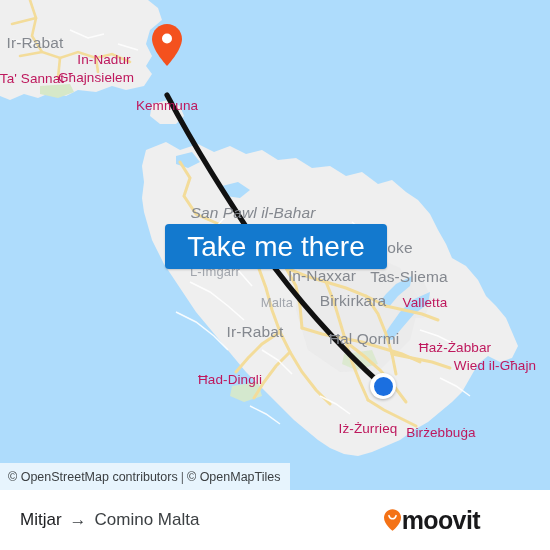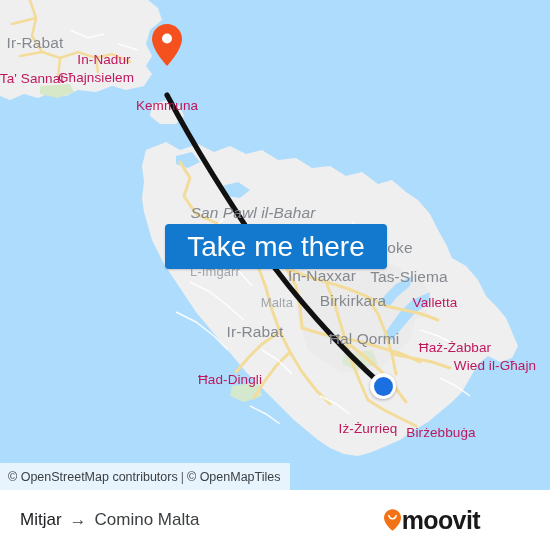--- a/index.html
+++ b/index.html
@@ -282,21 +282,21 @@
         <div class="place-label sz-md" style="left: 104px; top: 59px;">In-Nadur</div>
         <div class="place-label sz-md" style="left: 32px; top: 78px;">Ta' Sannat</div>
         <div class="place-label sz-md" style="left: 96px; top: 77px;">Għajnsielem</div>
         <div class="place-label sz-md" style="left: 167px; top: 105px;">Kemmuna</div>
         <div class="place-label sz-lg" style="left: 253px; top: 213px; font-style: italic;">San Pawl il-Bahar</div>
         <div class="place-label sz-lg" style="left: 400px; top: 248px;">oke</div>
         <div class="place-label sz-sm" style="left: 215px; top: 271px;">L-Imġarr</div>
         <div class="place-label sz-lg" style="left: 322px; top: 276px;">In-Naxxar</div>
         <div class="place-label sz-lg" style="left: 409px; top: 277px;">Tas-Sliema</div>
         <div class="place-label sz-lg" style="left: 353px; top: 301px;">Birkirkara</div>
-        <div class="place-label sz-md" style="left: 435px; top: 302px; text-align: center;">Valletta</div>
+        <div class="place-label sz-md" style="left: 425px; top: 302px; text-align: center;">Valletta</div>
         <div class="place-label sz-sm" style="left: 277px; top: 302px;">Malta</div>
         <div class="place-label sz-lg" style="left: 255px; top: 332px;">Ir-Rabat</div>
         <div class="place-label sz-lg" style="left: 364px; top: 339px;">Ħal Qormi</div>
         <div class="place-label sz-md" style="left: 455px; top: 347px;">Ħaż-Żabbar</div>
         <div class="place-label sz-md" style="left: 495px; top: 365px;">Wied il-Għajn</div>
         <div class="place-label sz-md" style="left: 230px; top: 379px;">Ħad-Dingli</div>
         <div class="place-label sz-md" style="left: 368px; top: 428px;">Iż-Żurrieq</div>
         <div class="place-label sz-md" style="left: 441px; top: 432px;">Birżebbuġa</div>
       </div>
 

